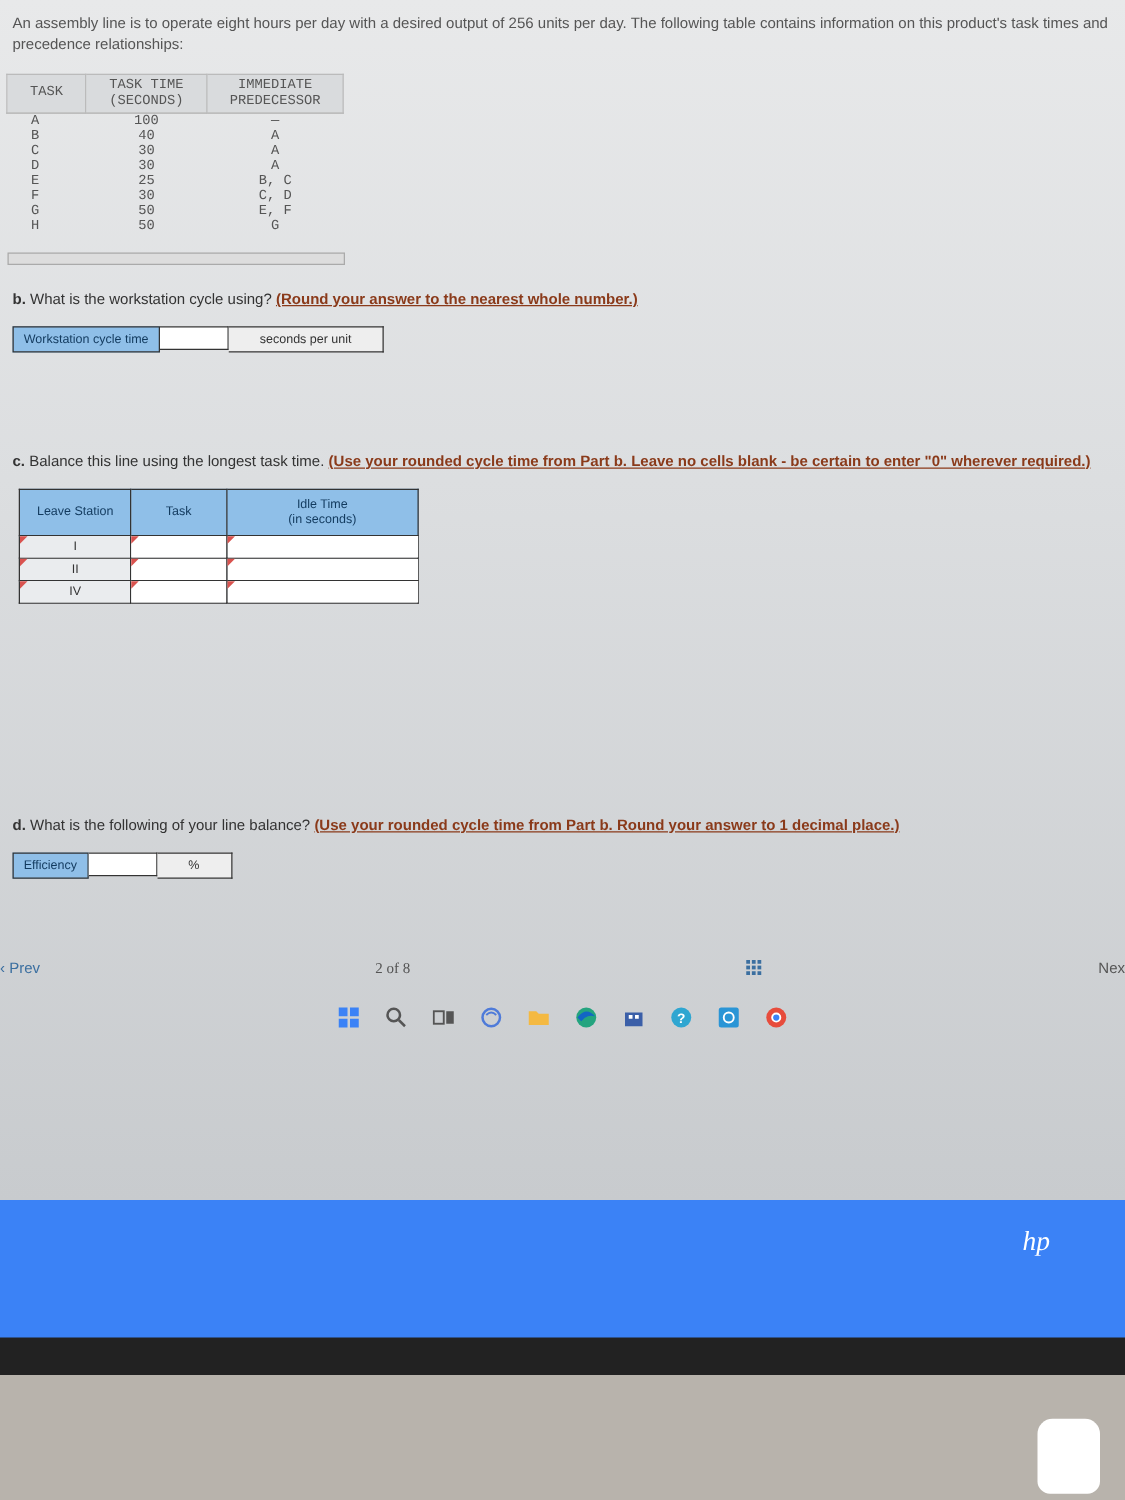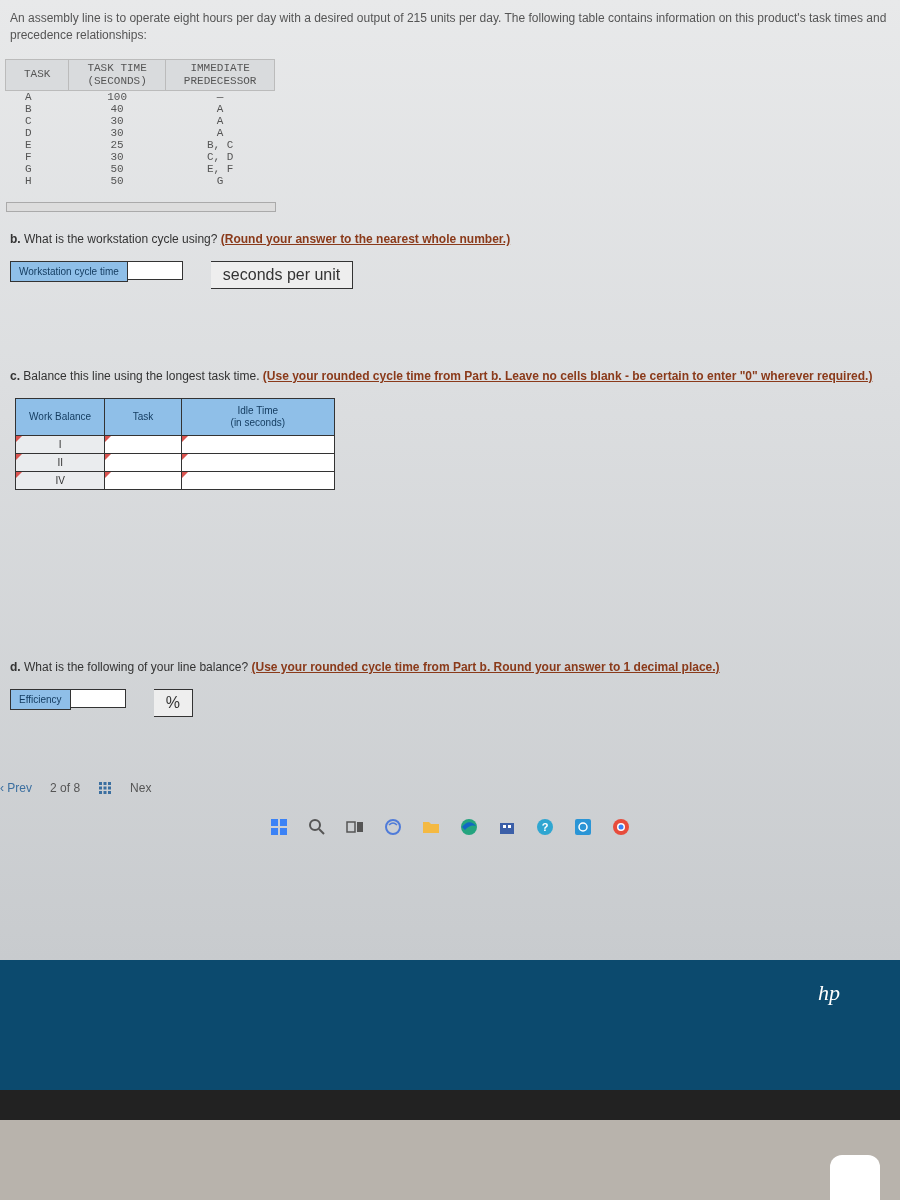--- a/index.html
+++ b/index.html
@@ -70,24 +70,23 @@
   }
   .field-input {
     width: 55px;
     border: 1px solid #333;
     border-left: none;
     background: #fff;
   }
   .field-unit {
     border: 1px solid #333;
     border-left: none;
-    padding: 4px 12px;
-    font-size: 16px;
+    padding: 4px 25px;
+    font-size: 10px;
     background: #eee;
-    margin-left: 28px;
   }
   .ws-table {
     margin: 15px 0 0 15px;
     border-collapse: collapse;
     font-size: 10px;
     width: 320px;
   }
   .ws-table th {
     background: #8fbfe8;
     border: 1px solid #333;
@@ -115,46 +114,46 @@
     left: 0; top: 0;
     width: 0; height: 0;
     border-top: 6px solid #d9534f;
     border-right: 6px solid transparent;
   }
   .spacer-big { height: 170px; }
   .spacer-med { height: 80px; }
   .nav-bar {
     display: flex;
     align-items: center;
-    justify-content: flex-start;
+    justify-content: space-between;
     padding: 4px 0 8px 0;
     font-size: 12px;
     color: #555;
     gap: 18px;
     margin-top: 60px;
   }
   .nav-bar .prev { color: #3b6fa0; cursor: pointer; }
   .nav-bar .grid-icon svg { display:block; }
-  .nav-bar .count { color: #555; }
+  .nav-bar .count { color: #555; font-family: Liberation Serif, serif; }
   .taskbar {
     display: flex;
     gap: 14px;
     align-items: center;
     justify-content: center;
     padding: 8px 0;
     margin-top: 4px;
   }
   .taskbar .ticon {
     width: 24px; height: 24px;
     display: flex; align-items: center; justify-content: center;
     font-size: 14px;
   }
   .below {
-    background: #0c4a6e;
-    height: 160px;
+    background: #3b82f6;
+    height: 140px;
     position: relative;
   }
   .hp-logo {
     position: absolute;
     right: 60px;
     top: 20px;
     color: #fff;
     font-style: italic;
     font-size: 22px;
     font-family: Georgia, serif;
@@ -174,21 +173,21 @@
   .pods {
     width: 50px; height: 60px;
     background: #fff;
     border-radius: 12px 12px 10px 10px;
   }
 </style>
 </head>
 <body>
 
 <div class="page">
-  <div class="question-intro">An assembly line is to operate eight hours per day with a desired output of 215 units per day. The following table contains information on this product's task times and precedence relationships:</div>
+  <div class="question-intro">An assembly line is to operate eight hours per day with a desired output of 256 units per day. The following table contains information on this product's task times and precedence relationships:</div>
 
   <table class="task-table">
     <thead>
       <tr>
         <th>TASK</th>
         <th style="white-space:pre-line">TASK TIME
 (SECONDS)</th>
         <th style="white-space:pre-line">IMMEDIATE
 PREDECESSOR</th>
       </tr>
@@ -253,21 +252,21 @@
 
   <div class="part-q">
     <span class="bold">c.</span>
     <span>Balance this line using the longest task time.</span>
     <span class="hint">(Use your rounded cycle time from Part b. Leave no cells blank - be certain to enter "0" wherever required.)</span>
   </div>
 
   <table class="ws-table">
     <thead>
       <tr>
-        <th>Work Balance</th>
+        <th>Leave Station</th>
         <th>Task</th>
         <th style="white-space:pre-line">Idle Time
 (in seconds)</th>
       </tr>
     </thead>
     <tbody id="ws-rows">
         <tr>
           <td class="ws-label tri">I</td>
           <td class="tri"></td>
           <td class="tri"></td>

